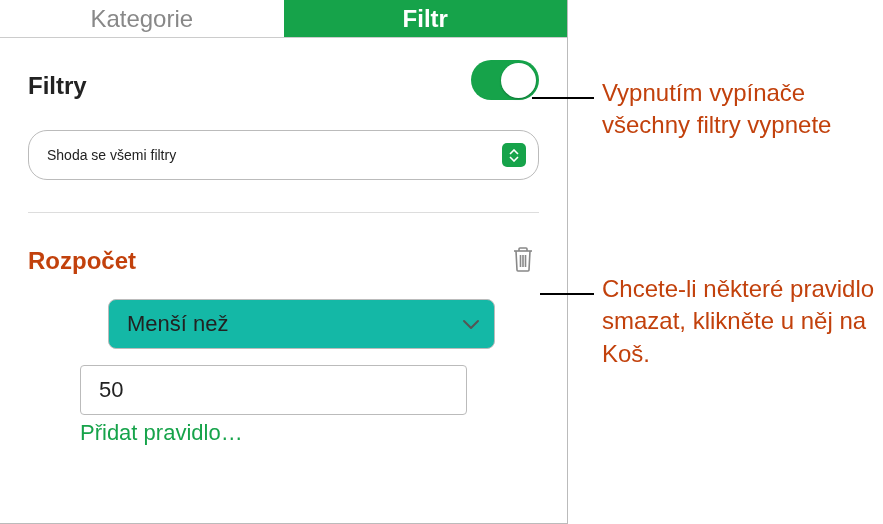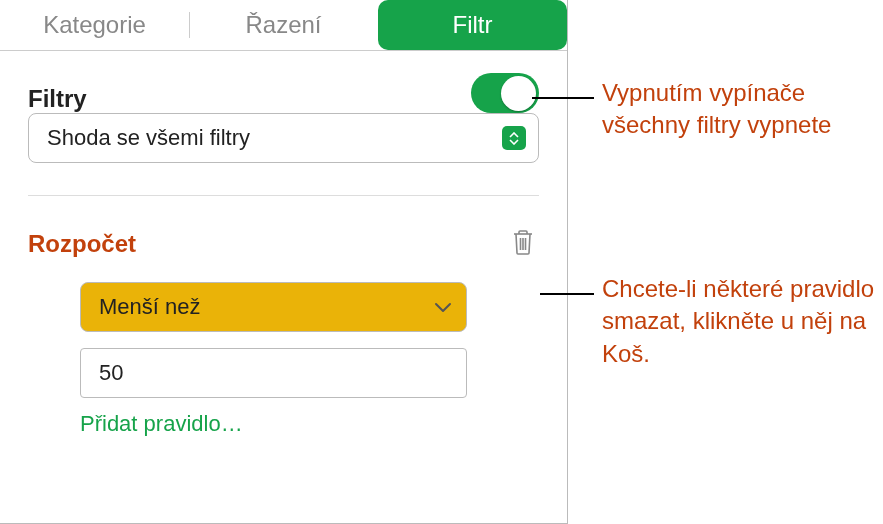--- a/index.html
+++ b/index.html
@@ -14,21 +14,21 @@
       width: 568px;
       height: 524px;
       border: 1px solid #bbb;
       border-left: none;
       border-top: none;
       position: relative;
       background: #fff;
     }
     .tabs {
       display: flex;
-      height: 51px;
+      height: 38px;
       border-bottom: 1px solid #ccc;
       align-items: stretch;
     }
     .tab {
       flex: 1;
       display: flex;
       align-items: center;
       justify-content: center;
       font-size: 24px;
       color: #888;
@@ -40,22 +40,21 @@
       position: absolute;
       left: 0;
       top: 12px;
       bottom: 12px;
       width: 1px;
       background: #ccc;
     }
     .tab.active {
       background: #16a34a;
       color: #fff;
-      font-weight: 400;
-      border-radius: 10px;
+      font-weight: 700;
     }
     .tab.active::before { display: none; }
     .content {
       padding: 22px 28px 0 28px;
     }
     .row {
       display: flex;
       align-items: center;
       justify-content: space-between;
     }
@@ -77,29 +76,30 @@
       position: absolute;
       right: 3px;
       top: 2.5px;
       width: 35px;
       height: 35px;
       border-radius: 50%;
       background: #fff;
       box-shadow: 0 1px 2px rgba(0,0,0,0.3);
     }
     .select-main {
+      margin-top: 30px;
       width: 100%;
       height: 50px;
       border: 1px solid #bbb;
-      border-radius: 8px;
+      border-radius: 19px;
       background: #fff;
       display: flex;
       align-items: center;
       padding: 0 12px 0 18px;
-      font-size: 22px;
+      font-size: 14px;
       color: #222;
       justify-content: space-between;
       cursor: pointer;
     }
     .popup-indicator {
       width: 24px;
       height: 24px;
       background: #16a34a;
       border-radius: 5px;
       display: flex;
@@ -139,39 +139,40 @@
       width: 100%;
       height: 50px;
       border: 1px solid #bbb;
       border-radius: 8px;
       display: flex;
       align-items: center;
       justify-content: space-between;
       padding: 0 14px 0 18px;
       font-size: 22px;
       color: #222;
-      background: #eab308;
-      cursor: pointer;
+      background: #14b8a6;
+      cursor: pointer;
+      margin-left: 28px;
     }
     .chevron {
       color: #555;
     }
     .value-input {
       margin-top: 16px;
       width: 100%;
       height: 50px;
       border: 1px solid #bbb;
       border-radius: 4px;
       font-size: 22px;
       padding: 0 18px;
       color: #222;
       background: #fff;
     }
     .add-rule {
-      margin-top: 13px;
+      margin-top: 5px;
       font-size: 22px;
       color: #16a34a;
       background: none;
       border: none;
       cursor: pointer;
       padding: 0;
       font-weight: 400;
     }
     .callout {
       position: absolute;
@@ -185,23 +186,20 @@
       background: #000;
     }
   </style>
 </head>
 <body>
 
 <div class="panel">
   <div class="tabs">
     <div class="tab">
       <span>Kategorie</span>
-    </div>
-    <div class="tab">
-      <span>Řazení</span>
     </div>
     <div class="tab active">
       <span>Filtr</span>
     </div>
   </div>
 
   <div class="content">
     <div class="row">
       <div class="section-title">Filtry</div>
       <div class="toggle">

